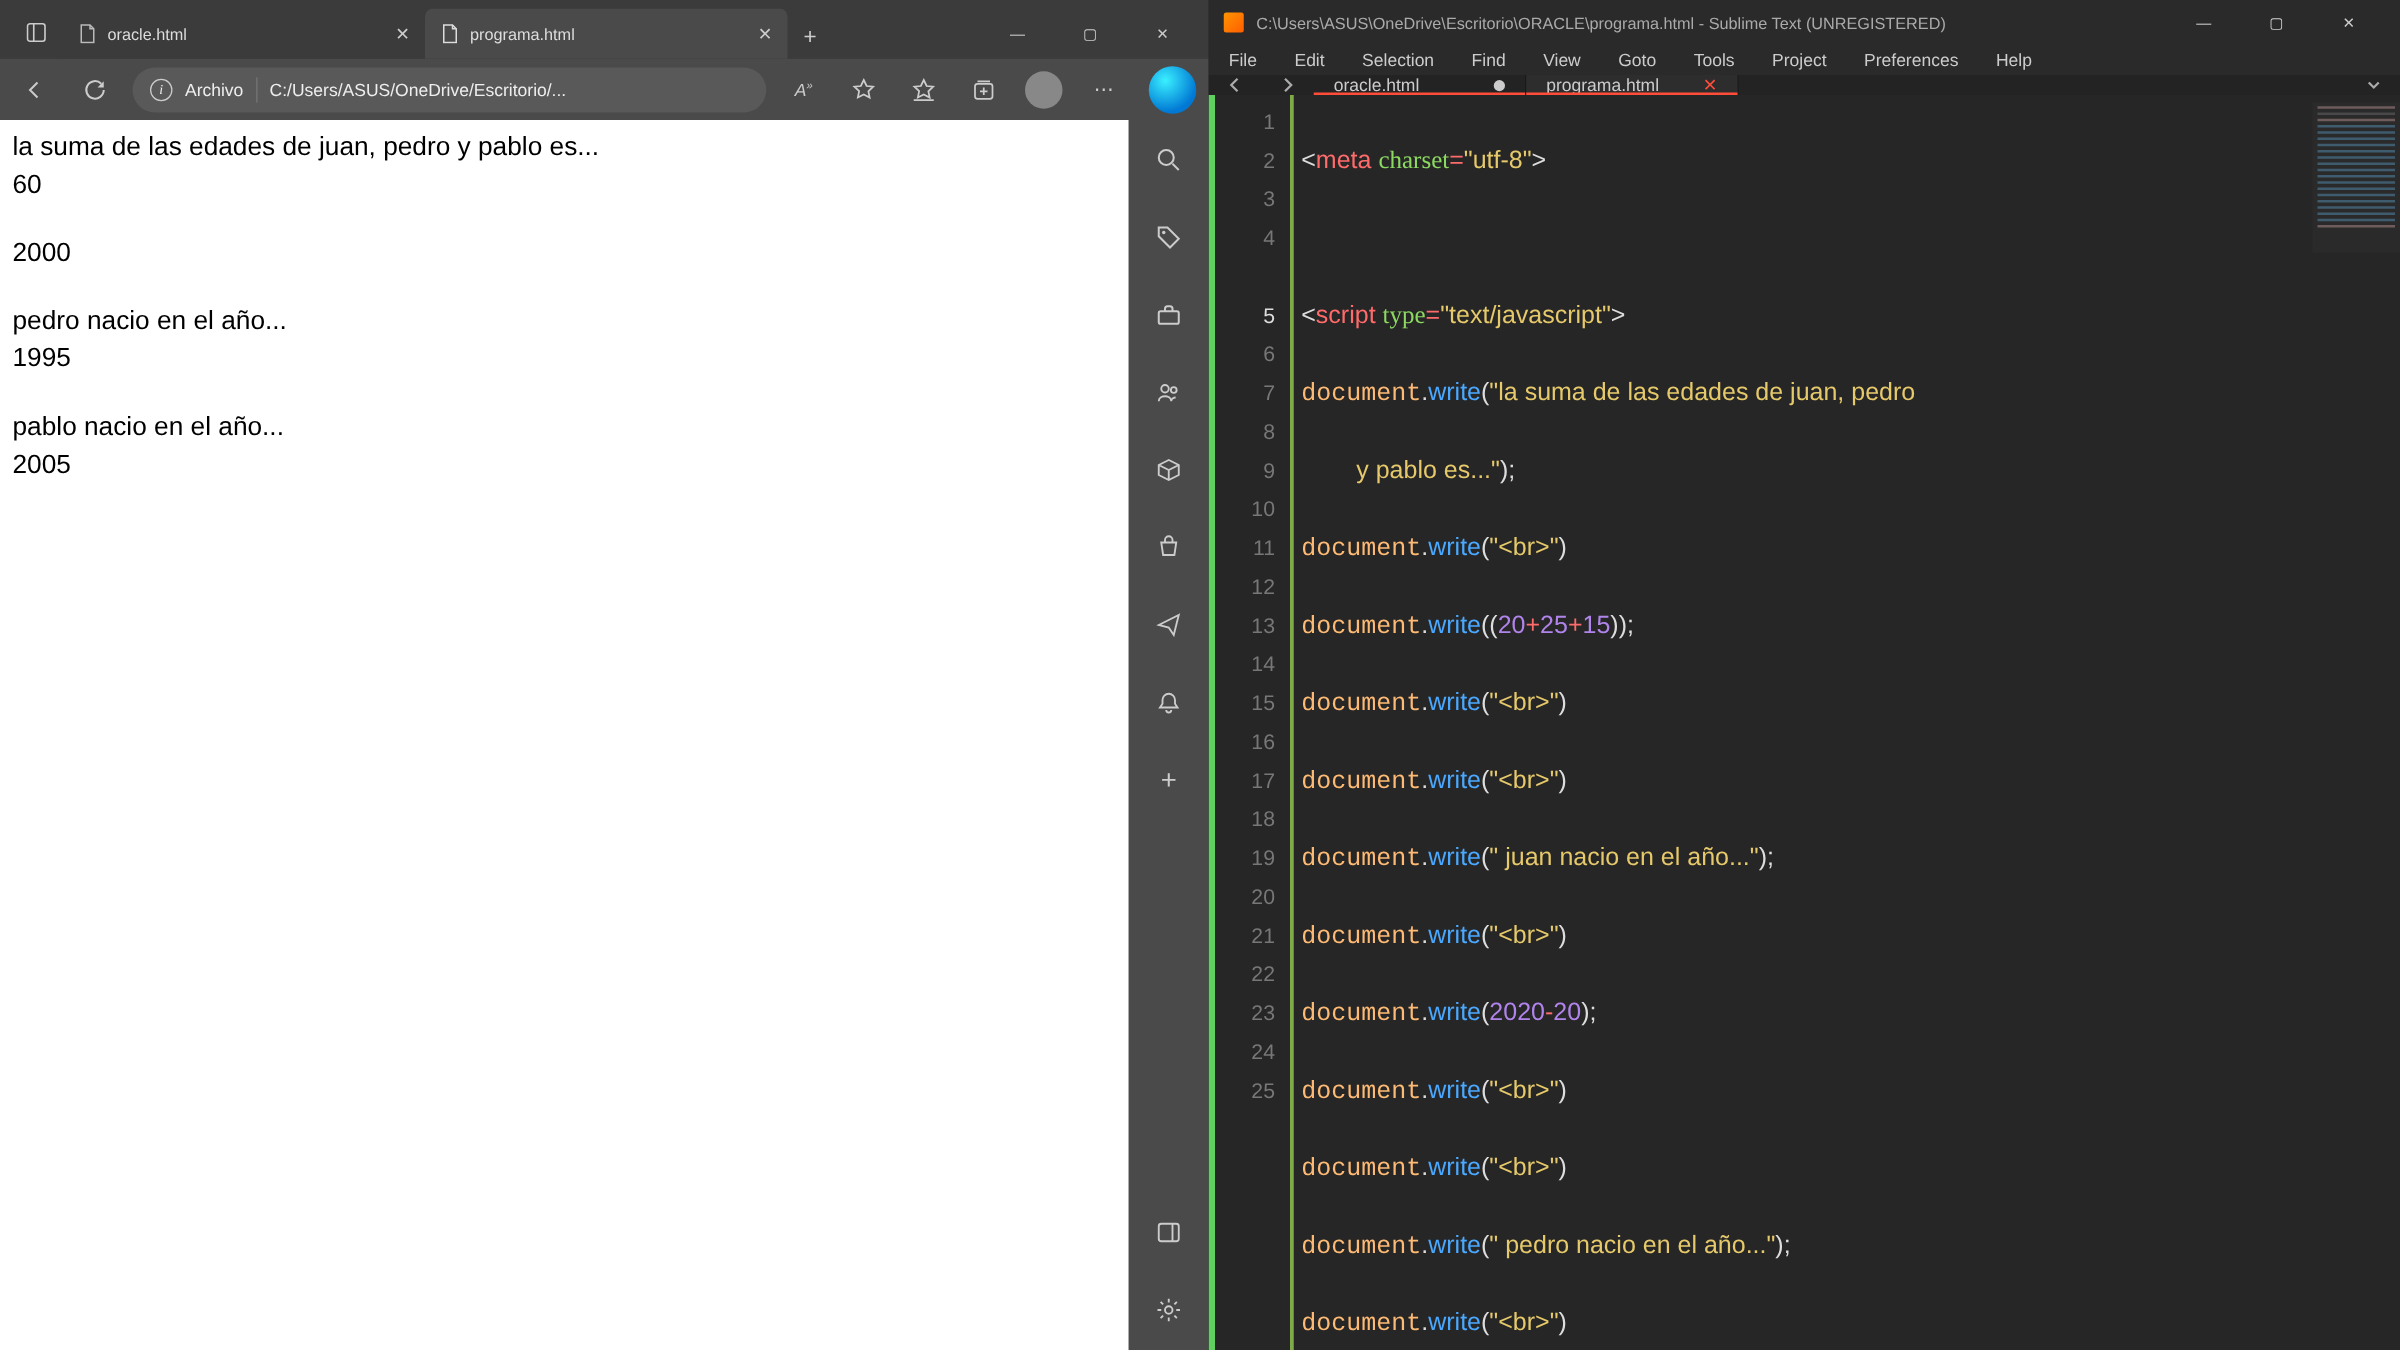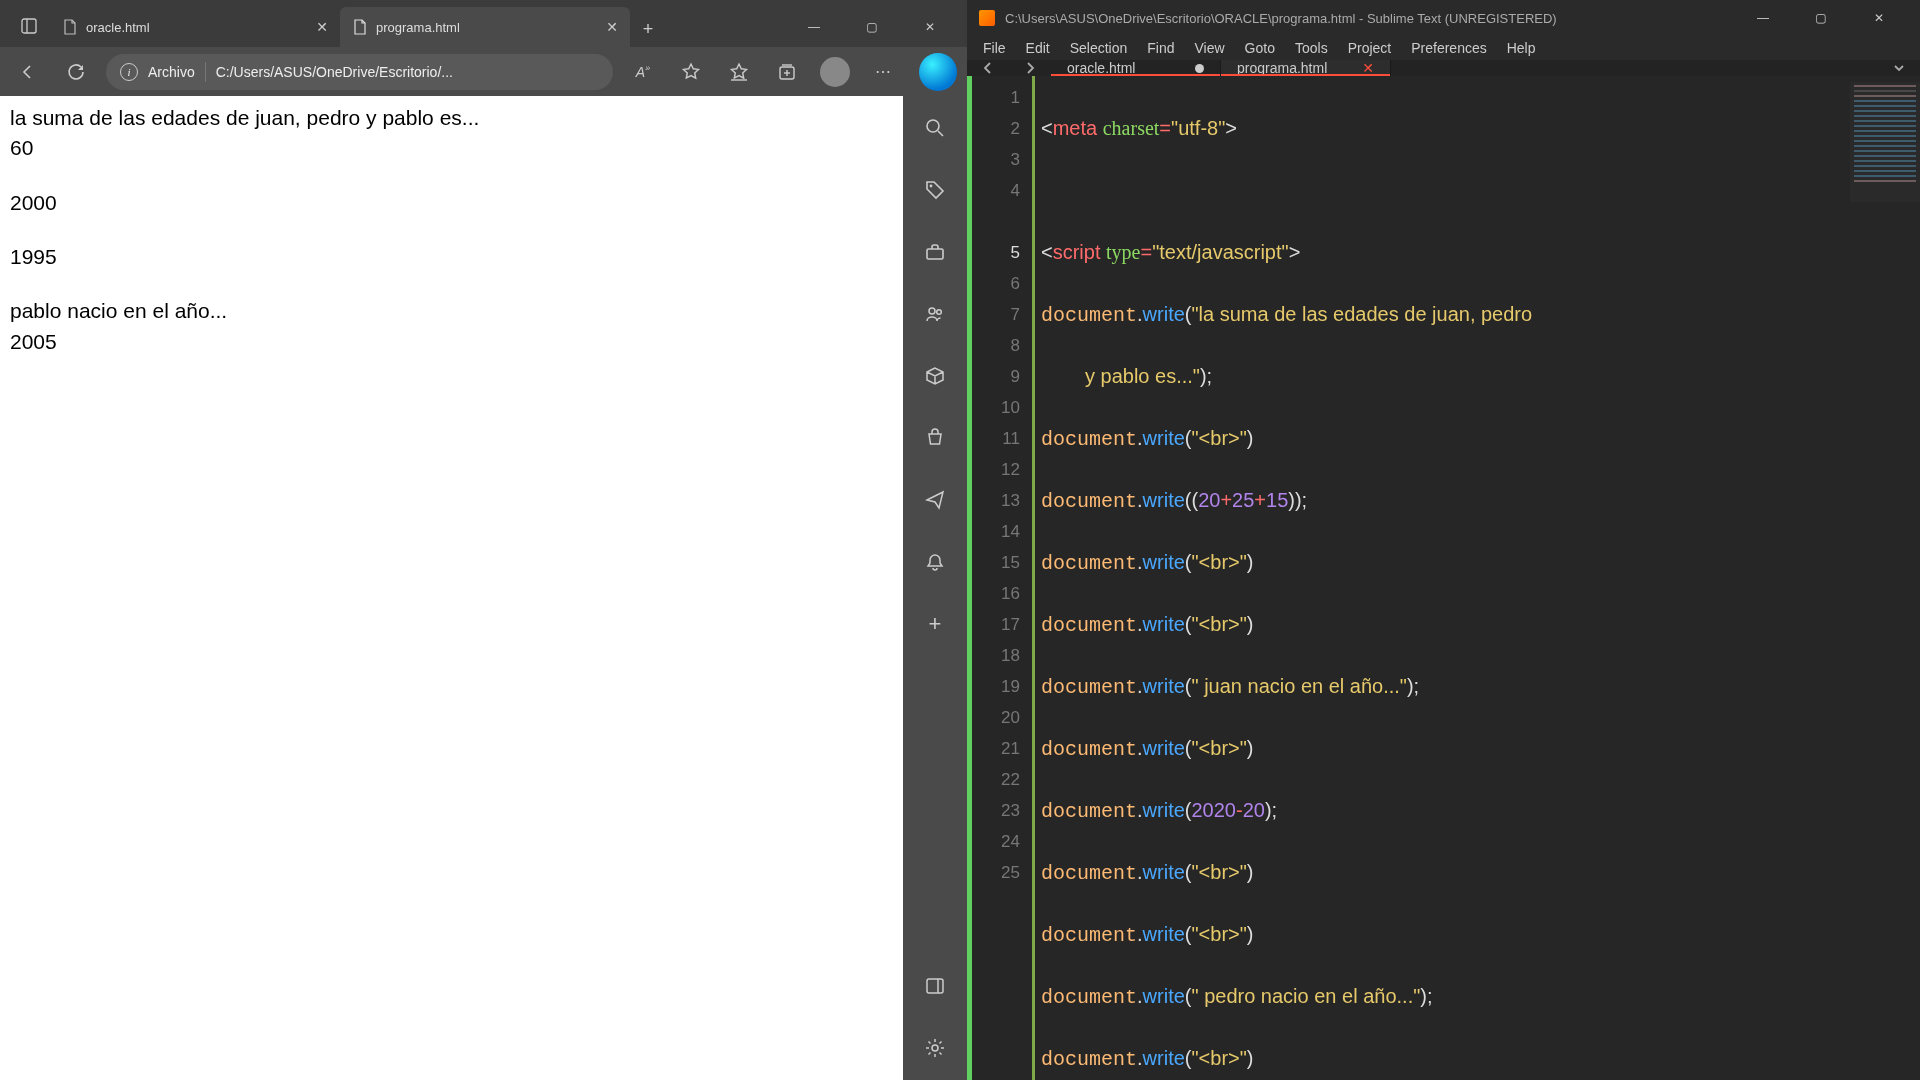--- a/index.html
+++ b/index.html
@@ -35,21 +35,21 @@
 .side-icon { width: 40px; height: 40px; display: flex; align-items: center; justify-content: center; font-size: 18px; }
 .side-spacer { flex: 1; }
 
 
 .sublime { width: 953px; height: 1080px; display: flex; flex-direction: column; background: #262626; }
 .stitlebar { height: 38px; background: #2a2a2a; display: flex; align-items: center; padding: 0 12px; color: #aaa; font-size: 13px; gap: 10px; }
 .stitlebar .logo { width: 16px; height: 16px; background: linear-gradient(135deg, #ff9500, #ff5e00); border-radius: 2px; }
 .stitlebar .winc { margin-left: auto; display: flex; }
 .stitlebar .wc { width: 58px; height: 36px; display: flex; align-items: center; justify-content: center; color: #ccc; font-size: 12px; }
 
-.smenubar { height: 28px; background: #2a2a2a; display: flex; align-items: center; padding: 0 6px; gap: 0; color: #ccc; font-size: 14px; }
+.smenubar { height: 28px; background: #2a2a2a; display: flex; align-items: center; padding: 0 6px; gap: 10px; color: #ccc; font-size: 14px; }
 .smenubar .mi { padding: 4px 10px; }
 
 .stabs { height: 40px; background: #232323; display: flex; align-items: stretch; }
 .tab-nav { width: 42px; display: flex; align-items: center; justify-content: center; color: #aaa; }
 .stab { min-width: 170px; display: flex; align-items: center; padding: 0 16px; gap: 12px; color: #ccc; font-size: 14px; position: relative; border-right: 1px solid #1a1a1a; }
 .stab.active { background: #2d2d2d; }
 .stab.bar::after { content: ""; position: absolute; left: 0; right: 0; bottom: 0; height: 2px; background: #ff4d3a; }
 .stab .dot { width: 9px; height: 9px; border-radius: 50%; background: #ccc; margin-left: auto; }
 .stab .sx { margin-left: auto; color: #ff4d3a; font-size: 14px; }
 .stabs-end { margin-left: auto; width: 42px; display: flex; align-items: center; justify-content: center; color: #aaa; }
@@ -161,20 +161,21 @@
     <div class="bing"></div>
   </div>
 
   <div class="bcontent-wrap">
     <div class="page">
       <p>la suma de las edades de juan, pedro y pablo es...</p>
       <p>60</p>
       <div class="gap"></div>
       <p>2000</p>
       <div class="gap"></div>
+      <p>pedro nacio en el año...</p>
       <p>1995</p>
       <div class="gap"></div>
       <p>pablo nacio en el año...</p>
       <p>2005</p>
     </div>
 
     <div class="sidebar">
       <div class="side-icon">
           <svg width="20" height="20" viewBox="0 0 20 20">
             <circle cx="8" cy="8" r="6" fill="none" stroke="#ccc" stroke-width="1.6"></circle>

